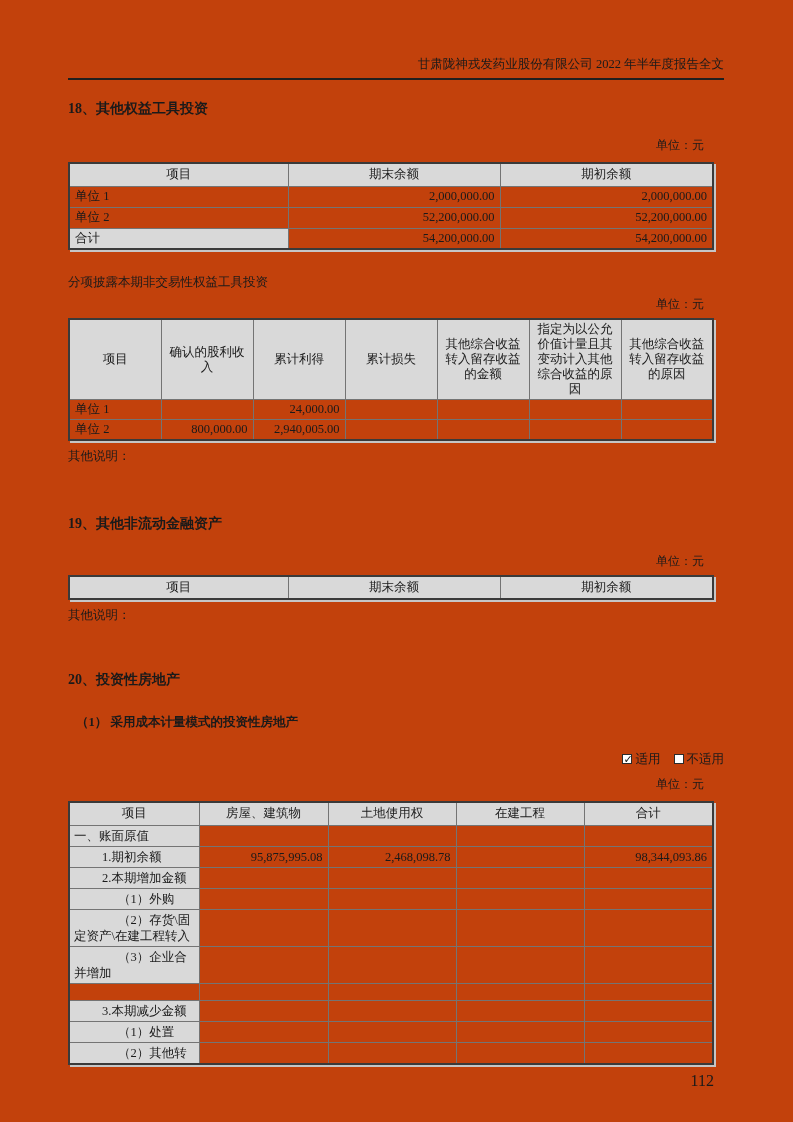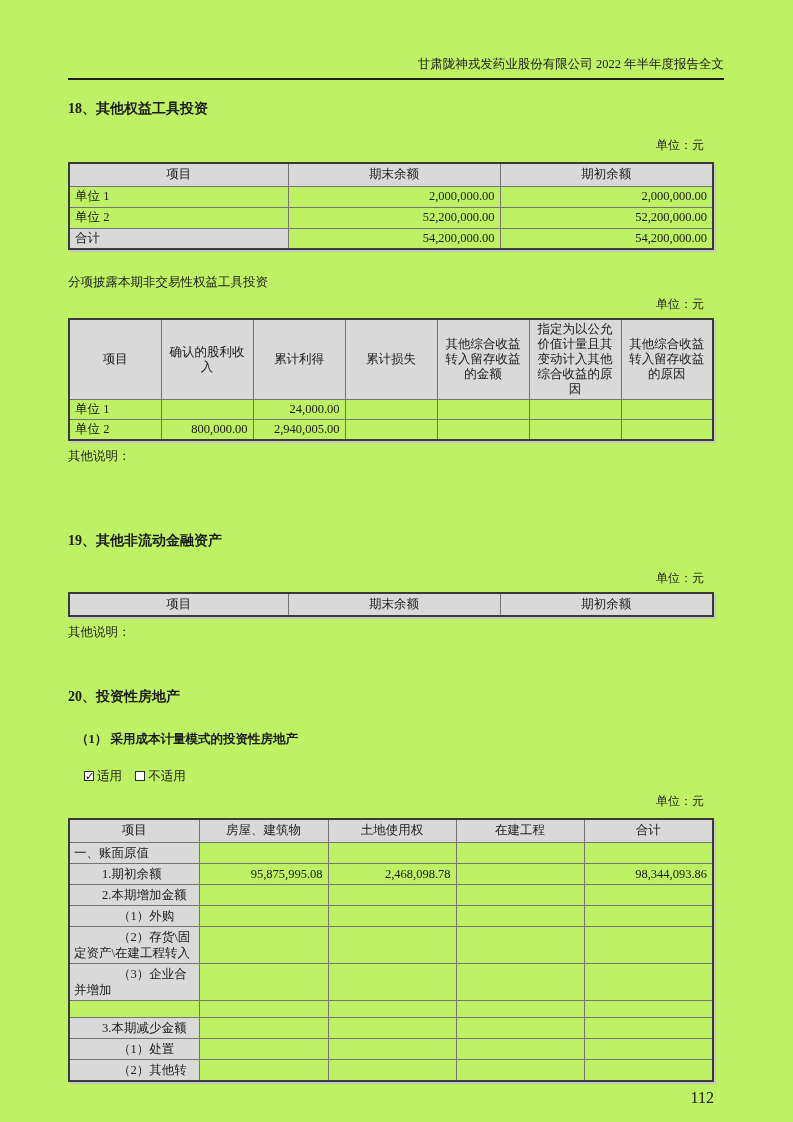--- a/index.html
+++ b/index.html
@@ -1,21 +1,21 @@
 <!DOCTYPE html>
 <html><head>
 <meta charset="utf-8">
 <style>
   * { box-sizing: border-box; }
   html, body { margin: 0; padding: 0; background: #ffffff; }
   .page {
     position: relative;
     width: 793px;
     height: 1122px;
-    background: #bef264;
+    background: #c2410c;
     font-family: "Liberation Serif", "DejaVu Serif", serif;
     color: #1a1a1a;
     overflow: hidden;
   }
   .content {
     padding: 57px 69px 0 68px; 
   }
   .doc-header {
     text-align: right;
     font-size: 12.5px;
@@ -43,20 +43,21 @@
   }
   .body-text {
     font-size: 12.5px;
     line-height: 15px;
     margin: 0;
   }
   .checkline {
     font-size: 12.5px;
     line-height: 16px;
     margin: 21px 0 0 16px;
+    text-align: right;
   }
   .cb {
     display: inline-block;
     width: 10px; height: 10px;
     border: 1px solid #2b2b2b;
     position: relative;
     margin-right: 3px;
     vertical-align: -1px;
     background: #fff;
   }
@@ -112,21 +113,21 @@
   .t4 .ind2 { text-indent: 44px; }
   .t4 tr.emptyrow td { height: 17px; }
 
   .m-t18  { margin-top: 20px; }
   .m-u1   { margin-top: 21px; }
   .m-tb1  { margin-top: 9px;  }
   .m-sub  { margin-top: 25px;  }
   .m-u2   { margin-top: 7px;  }
   .m-tb2  { margin-top: 6px;  }
   .m-on1  { margin-top: 8px;  }
-  .m-t19  { margin-top: 68px; }
+  .m-t19  { margin-top: 51px; }
   .m-u3   { margin-top: 22px; }
   .m-tb3  { margin-top: 6px;  }
   .m-on2  { margin-top: 8px;  }
   .m-t20  { margin-top: 48px; }
   .m-u4   { margin-top: 10px; }
   .m-tb4  { margin-top: 9px;  }
   .page-num {
     text-align: right;
     font-size: 16px;
     margin: 7px 10px 0 0;

